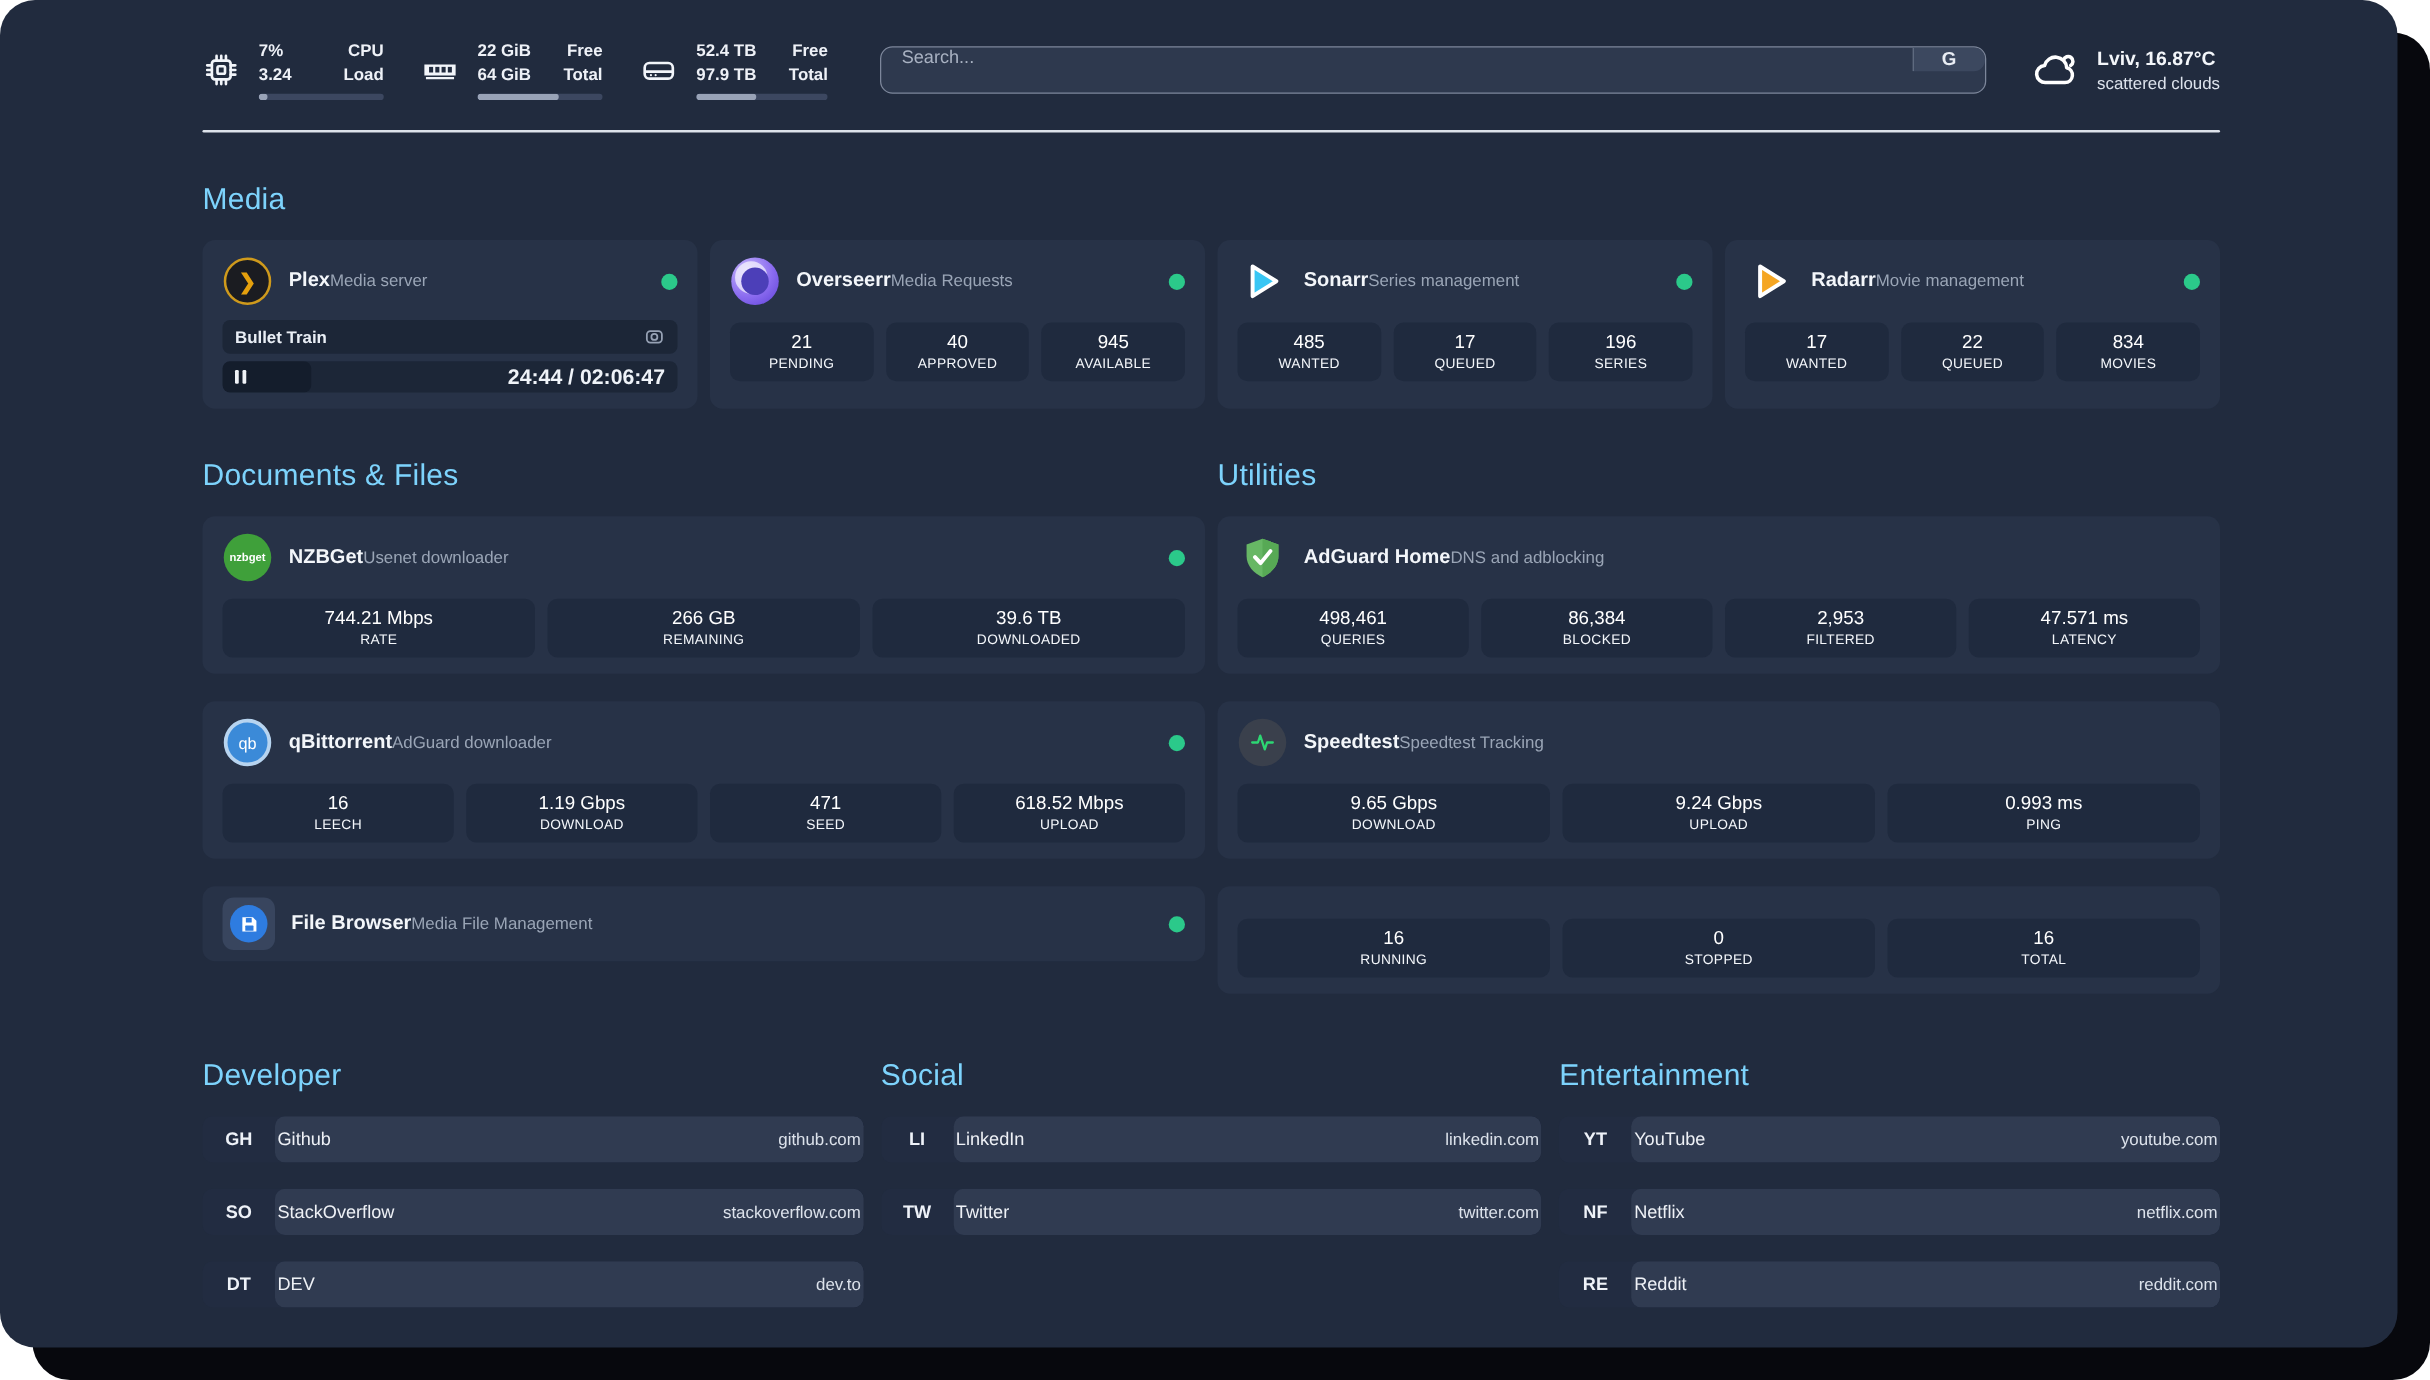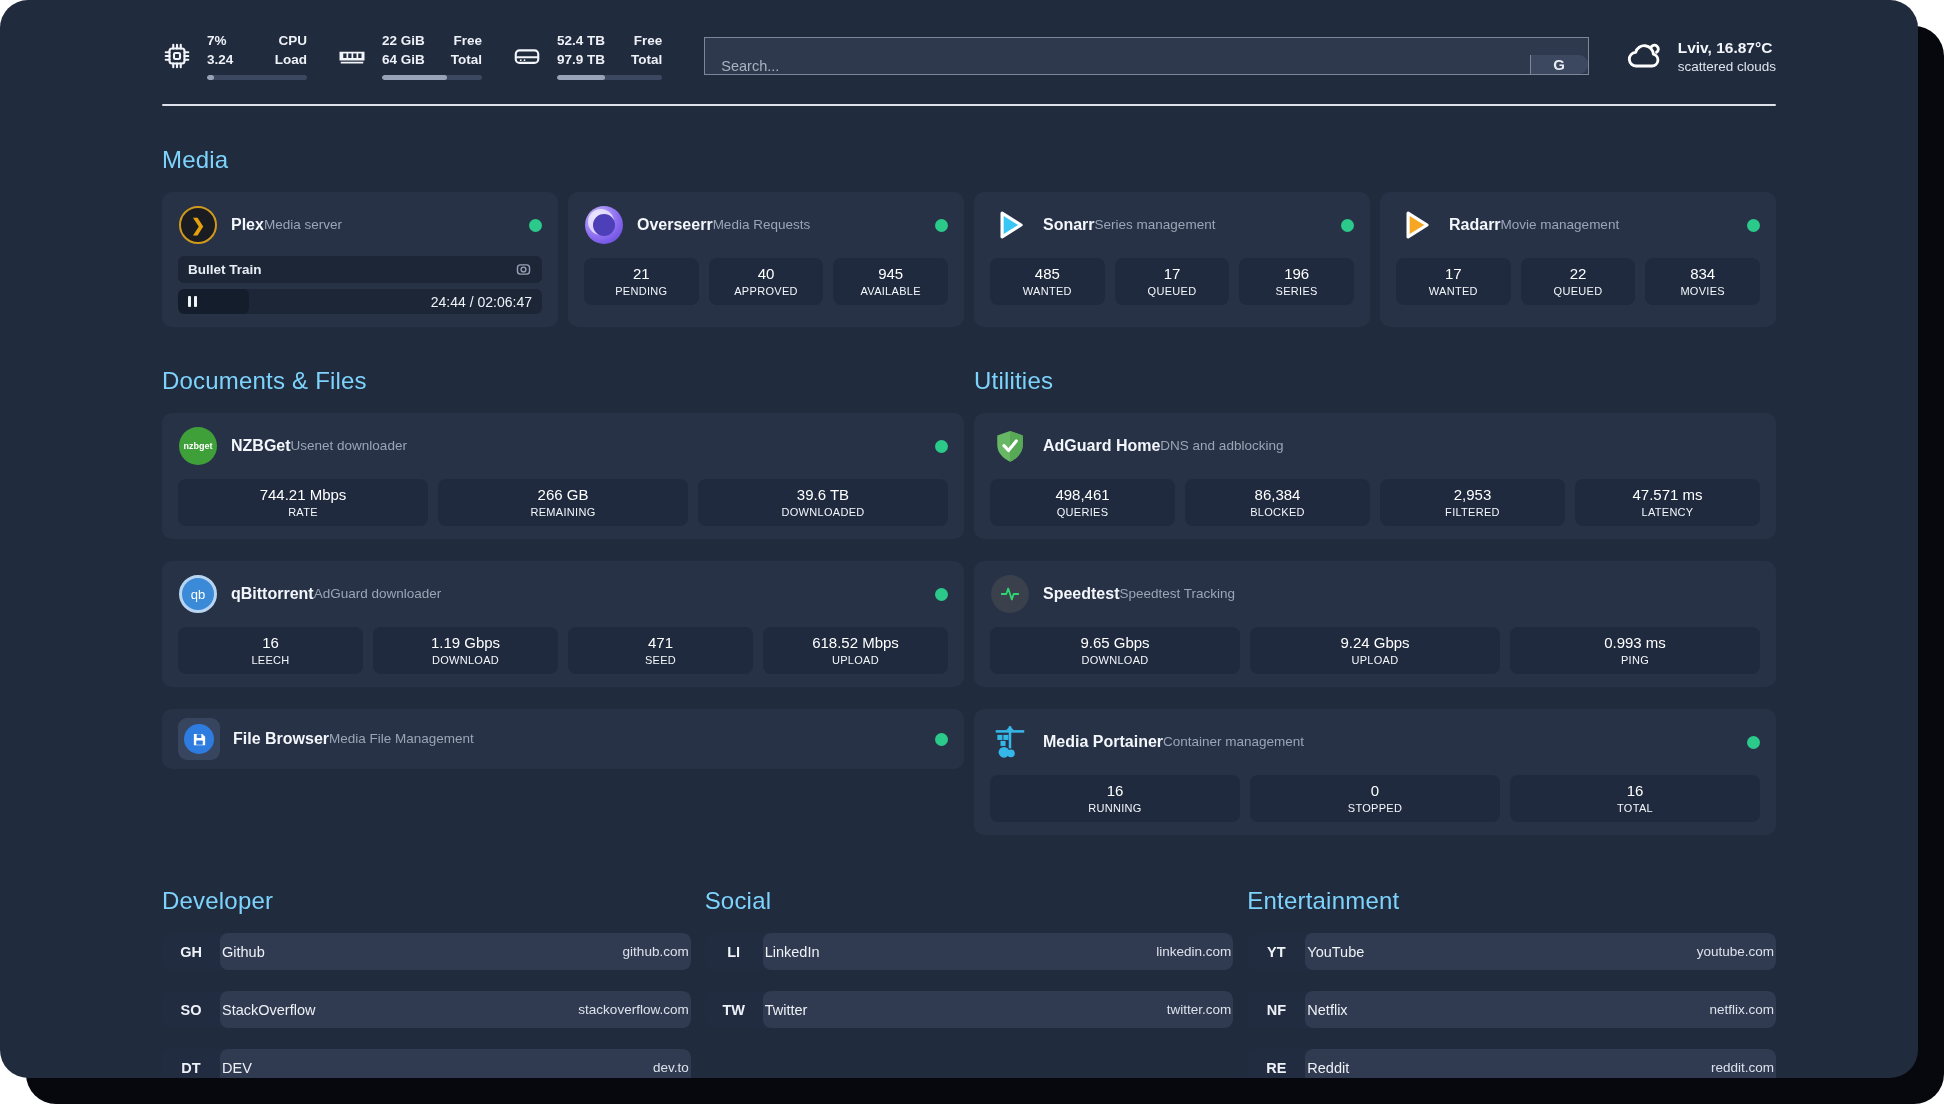--- a/index.html
+++ b/index.html
@@ -19,21 +19,21 @@
 
   
   .topbar { display:flex; align-items:center; margin-top:32px; height:48px; }
   .hw { display:flex; align-items:center; gap:15px; margin-right:30px; }
   .hw-icon { width:30px; height:30px; color:#f2f5fa; flex:0 0 auto; }
   .hw-data { display:flex; flex-direction:column; min-width:100px; }
   .hw-row { display:flex; justify-content:space-between; gap:26px; font-size:13.5px; font-weight:600; color:#eef1f7; line-height:1.4; }
   .hw-bar { margin-top:6px; height:5px; border-radius:3px; background:#3c4760; overflow:hidden; }
   .hw-fill { height:100%; background:#99a3b7; border-radius:3px; }
 
-  .search { flex:1; display:flex; align-items:flex-end; height:38px; background:#2e394e; border:1px solid #7d879b; border-radius:0; margin:0 36px 0 12px; overflow:hidden; }
+  .search { flex:1; display:flex; align-items:flex-start; height:38px; background:#2e394e; border:1px solid #7d879b; border-radius:10px; margin:0 36px 0 12px; overflow:hidden; }
   .search input { flex:1; background:transparent; border:none; outline:none; color:#e2e7ef; font-size:14.5px; padding:0 16px; font-family:"Liberation Sans",sans-serif; }
   .search input::placeholder { color:#a9b2c2; }
   .search-btn { width:58px; background:#3c485f; border:none; border-left:1px solid #7d879b; color:#e9edf4; font-size:15px; font-weight:700; border-radius:0 9px 9px 0; cursor:pointer; font-family:"Liberation Sans",sans-serif; }
 
   .weather { display:flex; align-items:center; gap:13px; color:#f3f6fa; }
   .weather-icon { width:40px; height:40px; color:#ffffff; }
   .weather-l1 { font-size:15.5px; font-weight:600; line-height:1.35; }
   .weather-l2 { font-size:13.5px; color:#dde3ec; }
 
   .divider { height:2px; background:#dde2ea; margin-top:24px; border-radius:1px; }
@@ -69,21 +69,21 @@
   .icon-fb-tile { width:42px; height:42px; border-radius:9px; background:#38455e; display:flex; align-items:center; justify-content:center; }
   .icon-fb-circle { width:30px; height:30px; border-radius:50%; background:#2e7ce0; display:flex; align-items:center; justify-content:center; }
 
   
   .media-row { background:#1c2637; border-radius:6px; height:27px; display:flex; align-items:center; padding:0 10px; margin-top:11px; color:#e9eef5; font-size:13.5px; font-weight:600; }
   .cam-icon { margin-left:auto; width:17px; height:17px; color:#96a1b4; }
   .progress-row { background:#1c2637; border-radius:6px; height:25px; display:flex; align-items:center; margin-top:6px; position:relative; overflow:hidden; }
   .progress-fill { position:absolute; left:0; top:0; bottom:0; background:#141d2c; border-radius:6px; display:flex; align-items:center; padding-left:10px; }
   .pause { display:flex; gap:3px; border:none; background:transparent; padding:0; cursor:pointer; }
   .pause i { display:block; width:3px; height:11px; background:#f0f3f8; border-radius:1px; }
-  .time { margin-left:auto; padding-right:10px; font-size:14px; font-weight:400; color:#eff3f8; position:relative; }
+  .time { margin-left:auto; padding-right:10px; font-size:17px; font-weight:700; color:#eff3f8; position:relative; }
 
   
   .links-grid { display:grid; grid-template-columns:repeat(3,1fr); gap:14px; margin-top:52px; padding-bottom:40px; }
   .links-grid .section-title { margin-top:0; }
   .link-row { display:flex; align-items:stretch; background:#222c41; border-radius:8px; height:37px; margin-bottom:21px; overflow:hidden; cursor:pointer; }
   .link-abbr { width:58px; display:flex; align-items:center; justify-content:center; font-size:14.5px; font-weight:600; color:#eef2f8; }
   .link-main { flex:1; background:#303b51; border-radius:8px; display:flex; align-items:center; padding:0 2px; }
   .link-name { font-size:14.5px; color:#eef1f6; }
   .link-url { margin-left:auto; font-size:13.5px; color:#dce2eb; }
 </style>
@@ -447,39 +447,20 @@
                   <div class="stat-label">UPLOAD</div>
                 </div>
             <div class="stat">
                   <div class="stat-value">0.993 ms</div>
                   <div class="stat-label">PING</div>
                 </div>
           </div>
         </div>
 
         <div class="card">
-          <div class="card-head">
-            <span class="app-icon">
-              <svg width="38" height="38" viewBox="0 0 24 24" fill="#35b8e8">
-                <rect x="3" y="4.5" width="18" height="1.6"></rect>
-                <rect x="11.2" y="2" width="1.6" height="14"></rect>
-                <path d="M12 2l2.5 2.5h-5z"></path>
-                <rect x="4" y="7.5" width="3.2" height="3.2"></rect>
-                <rect x="7.8" y="7.5" width="3.2" height="3.2"></rect>
-                <rect x="6" y="11.3" width="3.2" height="3.2"></rect>
-                <circle cx="8.2" cy="18.5" r="3.4"></circle>
-                <circle cx="12.6" cy="19.2" r="2.4"></circle>
-              </svg>
-            </span>
-            <div class="app-text">
-              <div class="app-name">Media Portainer</div>
-              <div class="app-sub">Container management</div>
-            </div>
-            <span class="dot" style="background: rgb(43, 201, 138);"></span>
-          </div>
           <div class="stats">
             <div class="stat">
                   <div class="stat-value">16</div>
                   <div class="stat-label">RUNNING</div>
                 </div>
             <div class="stat">
                   <div class="stat-value">0</div>
                   <div class="stat-label">STOPPED</div>
                 </div>
             <div class="stat">

